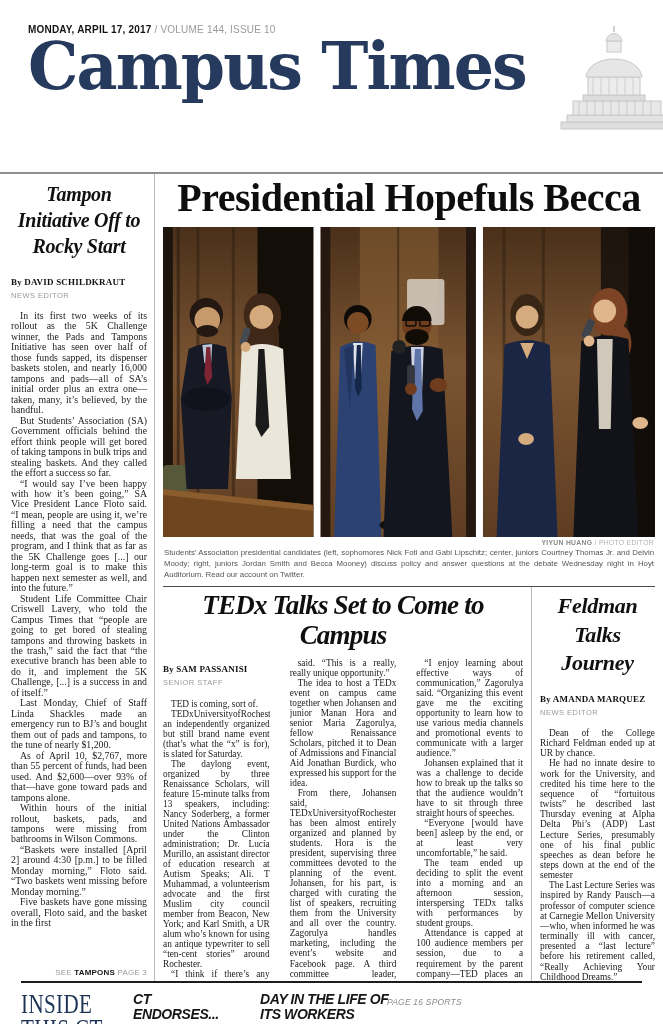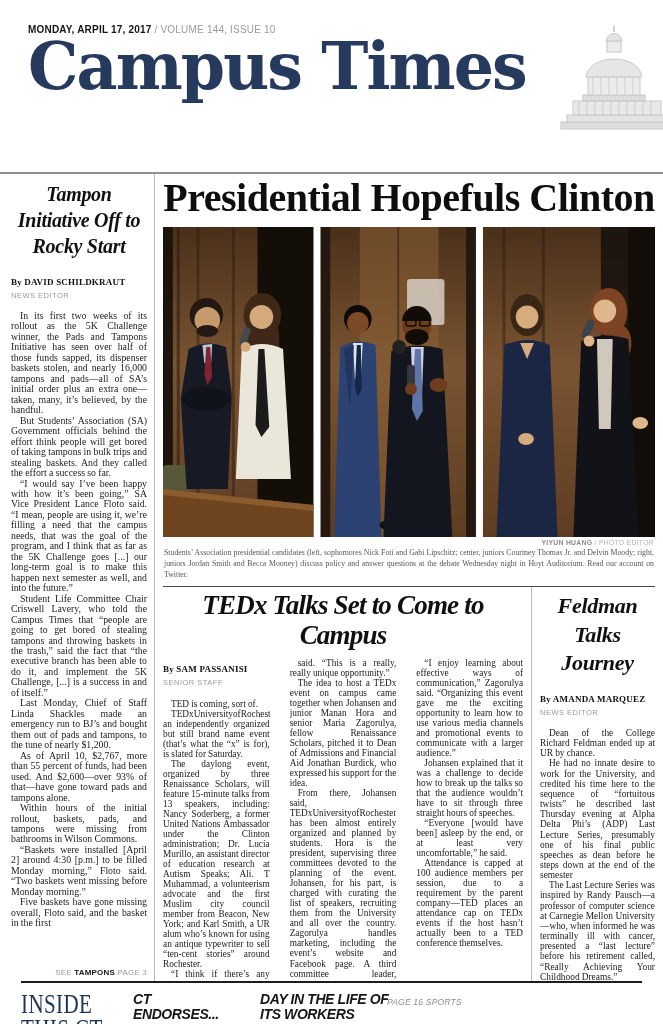--- a/index.html
+++ b/index.html
@@ -62,21 +62,21 @@
     font-weight:bold; font-size:40px; line-height:1.05; text-align:center;
     letter-spacing:-.5px; color:#0e0e0e; margin:3px 0 8px;
   }
   .photo { width:100%; height:310px; display:block; }
   .credit {
     text-align:right; font-family:"Liberation Sans", sans-serif;
     font-size:6.8px; color:#b0b0b0; margin:2px 1px 1px 0; letter-spacing:.3px;
   }
   .credit b { color:#8a8a8a; }
   .caption {
-    font-family:Liberation Serif, serif; font-size:7.8px; line-height:1.42;
+    font-family:Liberation Sans, sans-serif; font-size:7.8px; line-height:1.42;
     color:#555; text-align:justify; margin:0 1px;
   }
 
   .lower { border-top:1.5px solid #4a4a4a; margin-top:6px; flex:1; display:flex; overflow:hidden; }
   .tedx { flex:1; padding:3px 8px 2px 0; display:flex; flex-direction:column; overflow:hidden; }
   .hl-tedx {
     font-style:italic; font-weight:bold; font-size:27px; line-height:1.1;
     letter-spacing:-.8px; text-align:center; margin:1px 0 7px; color:#0f0f0f;
   }
   .tedx-cols { display:flex; gap:20px; flex:1; overflow:hidden;justify-content:space-between; }
@@ -162,21 +162,21 @@
           <p>Within hours of the initial rollout, baskets, pads, and tampons were missing from bathrooms in Wilson Commons.</p>
           <p>“Baskets were installed [April 2] around 4:30 [p.m.] to be filled Monday morning,” Floto said. “Two baskets went missing before Monday morning.”</p>
           <p>Five baskets have gone missing overall, Floto said, and the basket in the first</p>
         </div>
       <div class="jumpline">
         <span>SEE </span><b>TAMPONS</b><span> PAGE 3</span>
       </div>
     </div>
 
     <div class="col-main">
-      <h1 class="hl-lead">Presidential Hopefuls Clinton</h1>
+      <h1 class="hl-lead">Presidential Hopefuls Becca</h1>
 
       <svg class="photo" viewBox="0 0 500 310" preserveAspectRatio="none" aria-hidden="true">
         <defs>
           <linearGradient id="wg" x1="0" y1="0" x2="0" y2="1">
             <stop offset="0" stop-color="#4a301a"></stop>
             <stop offset="0.45" stop-color="#7a5432"></stop>
             <stop offset="1" stop-color="#5e3d22"></stop>
           </linearGradient>
           <clipPath id="c1">
               <rect x="0" y="0" width="153" height="310"></rect>
@@ -295,20 +295,21 @@
                   <p>said. “This is a really, really unique opportunity.”</p>
                   <p>The idea to host a TEDx event on campus came together when Johansen and junior Manan Hora and senior Maria Zagorulya, fellow Renaissance Scholars, pitched it to Dean of Admissions and Financial Aid Jonathan Burdick, who expressed his support for the idea.</p>
                   <p>From there, Johansen said, TEDxUniversityofRochester has been almost entirely organized and planned by students. Hora is the president, supervising three committees devoted to the planning of the event. Johansen, for his part, is charged with curating the list of speakers, recruiting them from the University and all over the country. Zagorulya handles marketing, including the event’s website and Facebook page. A third committee leader, sophomore Muhammad Miqdad, is in charge of logistics—coordinating flights, schedules, and hotels for the eight speakers who will be coming to Rochester for the event.</p>
                 </div>
             </div>
             <div class="tcol">
               <div class="body-text">
                   <p>“I enjoy learning about effective ways of communication,” Zagorulya said. “Organizing this event gave me the exciting opportunity to learn how to use various media channels and promotional events to communicate with a larger audience.”</p>
                   <p>Johansen explained that it was a challenge to decide how to break up the talks so that the audience wouldn’t have to sit through three straight hours of speeches.</p>
                   <p>“Everyone [would have been] asleep by the end, or at least very uncomfortable,” he said.</p>
+                  <p>The team ended up deciding to split the event into a morning and an afternoon session, interspersing TEDx talks with performances by student groups.</p>
                   <p>Attendance is capped at 100 audience members per session, due to a requirement by the parent company—TED places an attendance cap on TEDx events if the host hasn’t actually been to a TED conference themselves.</p>
                 </div>
 
             </div>
           </div>
         </div>
 
         <div class="feldman">
           <h2 class="hl-feldman">Feldman Talks Journey</h2>
           <div class="byline">

